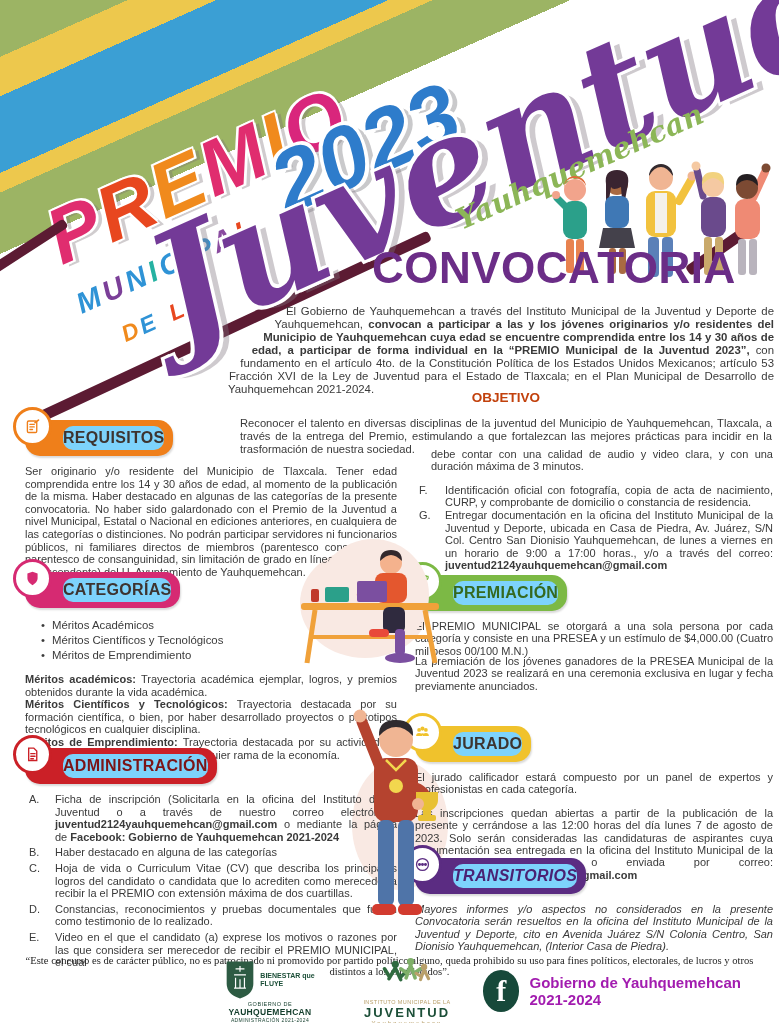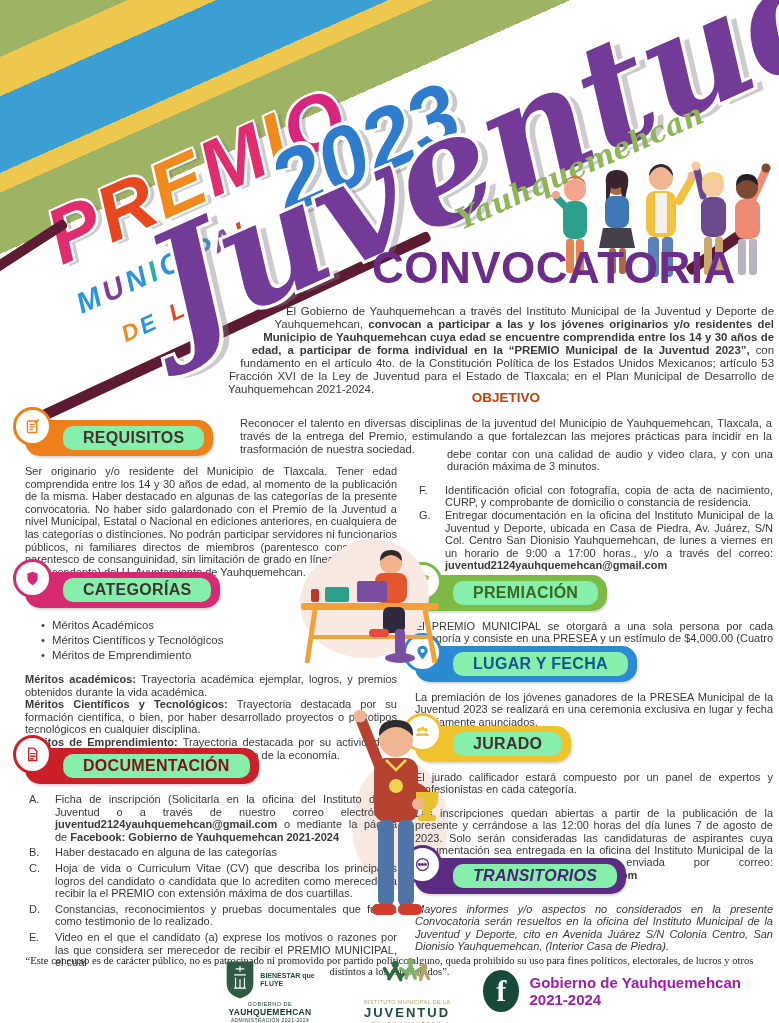--- a/index.html
+++ b/index.html
@@ -43,37 +43,37 @@
   .intro .cut{float:left;width:58px;height:66px;shape-outside:polygon(0 0,100% 0,0 100%);clip-path:polygon(0 0,0 0,0 0);}
   .objetivo-title{position:absolute;left:240px;top:390px;width:532px;text-align:center;font-size:13.5px;font-weight:800;}
   .objetivo-text{position:absolute;left:240px;top:406px;width:532px;font-size:11.2px;line-height:13px;text-align:justify;}
 
   
   .section{position:absolute;}
   .col-l{left:25px;width:372px;}
   .col-r{left:415px;width:358px;}
   .sec-banner{position:relative;display:inline-block;background:var(--c);border-radius:15px;
               padding:6px 9px 6px 38px;box-shadow:1px 2px 2px rgba(0,0,0,.15);}
-  .sec-pill{background:#86efac;border-radius:10px;padding:3px 20px;font-weight:800;font-size:16px;
+  .sec-pill{background:#7dd3fc;border-radius:10px;padding:3px 0;font-weight:800;font-size:16px;
             color:var(--t);letter-spacing:.3px;white-space:nowrap;}
   .sec-icon{position:absolute;left:-12px;top:-13px;width:33px;height:33px;border-radius:50%;
             background:#fff;border:3px solid var(--c);display:flex;align-items:center;justify-content:center;color:var(--c);}
   .sec-icon svg{width:17px;height:17px;}
   .sec-body{margin-top:9px;font-size:11px;line-height:12.6px;text-align:justify;}
   .col-r .sec-body{line-height:12.4px;}
   .b{font-weight:700;margin-top:25px;}
 
   .bullets{margin-top:10px;padding-left:16px;font-size:11.4px;line-height:15px;}
   .bullet-row::before{content:"•";margin-right:7px;}
   .defs{margin-top:10px;font-size:11px;line-height:12.6px;text-align:justify;}
 
   .doc-item{display:flex;font-size:11px;line-height:12.6px;}
   .doc-item .ltr{flex:0 0 26px;padding-left:4px;}
   .doc-item .txt{flex:1;text-align:justify;}
-  .cont-par{margin-left:32px;font-size:11px;line-height:12.4px;text-align:justify;}
+  .cont-par{margin-left:16px;font-size:11px;line-height:12.4px;text-align:justify;}
   .gap4{height:3px;}
 
   
   .blob{position:absolute;border-radius:50%;background:#f9e9e3;}
   .desk-svg{position:absolute;left:295px;top:537px;width:150px;height:128px;}
   .trophy-svg{position:absolute;left:342px;top:700px;width:108px;height:252px;}
 
   
   .disclaimer{position:absolute;left:8px;top:944px;width:763px;text-align:center;font-size:10.6px;
               font-family:"Liberation Serif",serif;color:#1d1d1d;}
@@ -210,21 +210,21 @@
   </div>
 
   <div class="section col-l" style="top: 748px; --c: #cb2027; --t: #7c1416;">
     <div class="sec-banner">
       <div class="sec-icon">
         <svg viewBox="0 0 20 20" fill="none" stroke="currentColor" stroke-width="1.6" stroke-linecap="round">
             <path d="M5.5 2.5h6l3.5 3.5v11h-9.5z"></path>
             <path d="M8 9h5M8 12h5M8 15h3"></path>
           </svg>
       </div>
-      <div class="sec-pill">DOCUMENTACIÓN</div>
+      <div class="sec-pill">ADMINISTRACIÓN</div>
     </div>
     <div class="sec-body">
       <div class="doc-item">
         <span class="ltr">A.</span>
         <span class="txt"><span>Ficha de inscripción (Solicitarla en la oficina del Instituto de la Juventud o a través de nuestro correo electrónico: </span><span class="b">juventud2124yauhquemehcan@gmail.com</span><span> o mediante la página de </span><span class="b">Facebook: Gobierno de Yauhquemehcan 2021-2024</span></span>
       </div>
       <div class="gap4"></div>
       <div class="doc-item">
         <span class="ltr">B.</span>
         <span class="txt">Haber destacado en alguna de las categorías</span>
@@ -267,29 +267,20 @@
             <path d="M6 4H3.5a3 3 0 0 0 3 4M14 4h2.5a3 3 0 0 1-3 4"></path>
             <path d="M10 11v3M7.5 16.5h5"></path>
           </svg>
       </div>
       <div class="sec-pill">PREMIACIÓN</div>
     </div>
     <p class="sec-body">El PREMIO MUNICIPAL se otorgará a una sola persona por cada categoría y consiste en una PRESEA y un estímulo de $4,000.00 (Cuatro mil pesos 00/100 M.N.)</p>
   </div>
 
   <div class="section col-r" style="top: 646px; --c: #2b8ad2; --t: #13558e;">
-    <div class="sec-banner">
-      <div class="sec-icon">
-        <svg viewBox="0 0 20 20" fill="currentColor">
-            <path d="M10 2a6 6 0 0 1 6 6c0 4.2-6 10-6 10S4 12.2 4 8a6 6 0 0 1 6-6z"></path>
-            <circle cx="10" cy="8" r="2.4" fill="#fff"></circle>
-          </svg>
-      </div>
-      <div class="sec-pill">LUGAR Y FECHA</div>
-    </div>
     <p class="sec-body">La premiación de los jóvenes ganadores de la PRESEA Municipal de la Juventud 2023 se realizará en una ceremonia exclusiva en lugar y fecha previamente anunciados.</p>
   </div>
 
   <div class="section col-r" style="top: 726px; --c: #f0c22c; --t: #3d3430;">
     <div class="sec-banner">
       <div class="sec-icon">
         <svg viewBox="0 0 20 20" fill="currentColor">
             <circle cx="6" cy="7" r="2.2"></circle>
             <circle cx="14" cy="7" r="2.2"></circle>
             <circle cx="10" cy="5.4" r="2.4"></circle>

